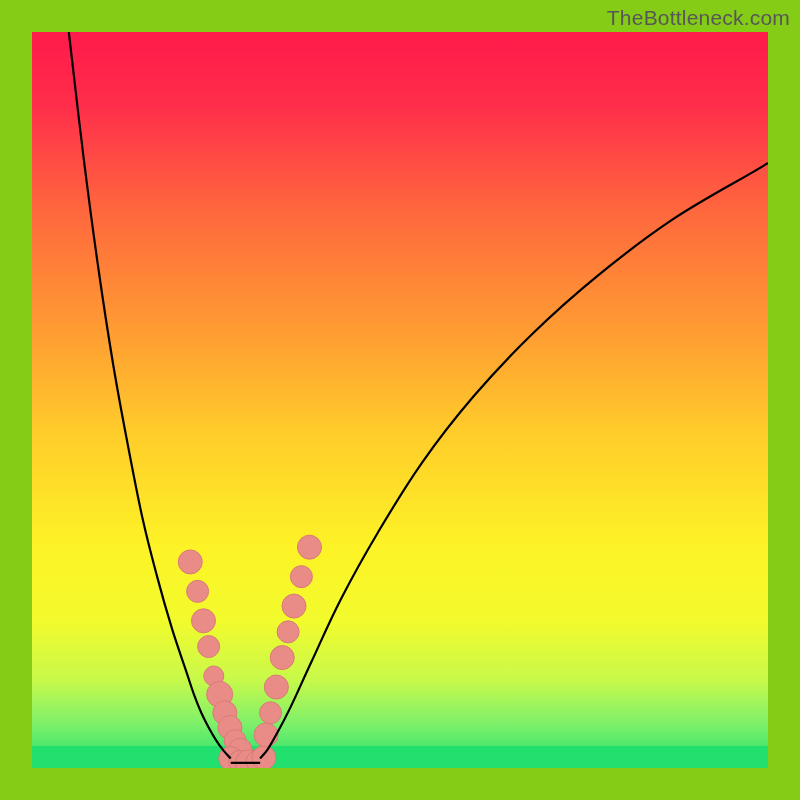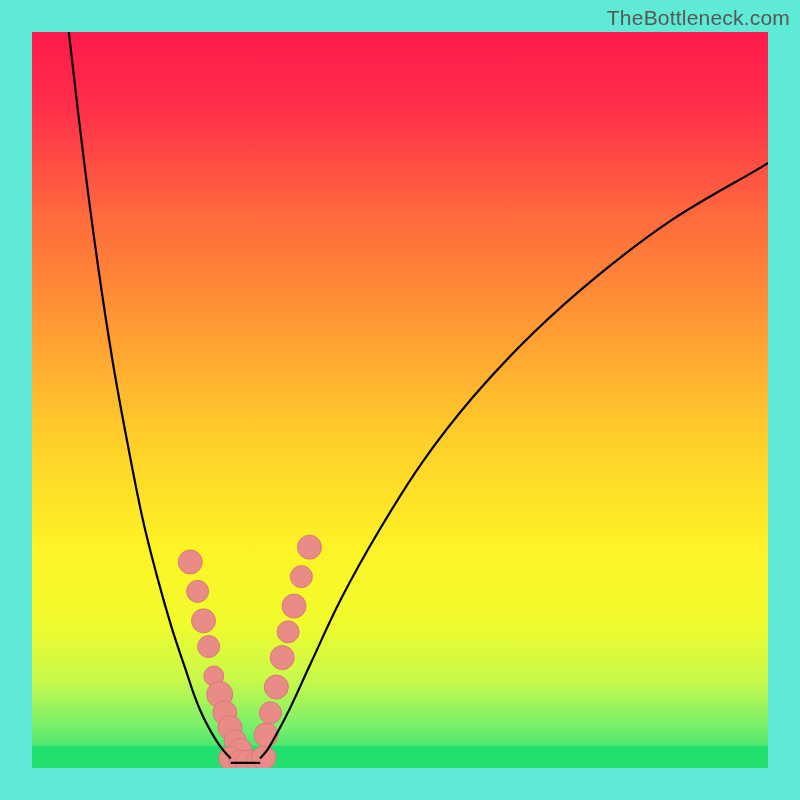--- a/index.html
+++ b/index.html
@@ -9,21 +9,21 @@
     height: 800px;
     background: #000;
     overflow: hidden;
   }
   .frame {
     position: absolute;
     left: 0;
     top: 0;
     width: 800px;
     height: 800px;
-    background: #5eead4;
+    background: #84cc16;
   }
   .plot {
     position: absolute;
     left: 32px;
     top: 32px;
     width: 736px;
     height: 736px;
     overflow: hidden;
   }
   .gradient {

